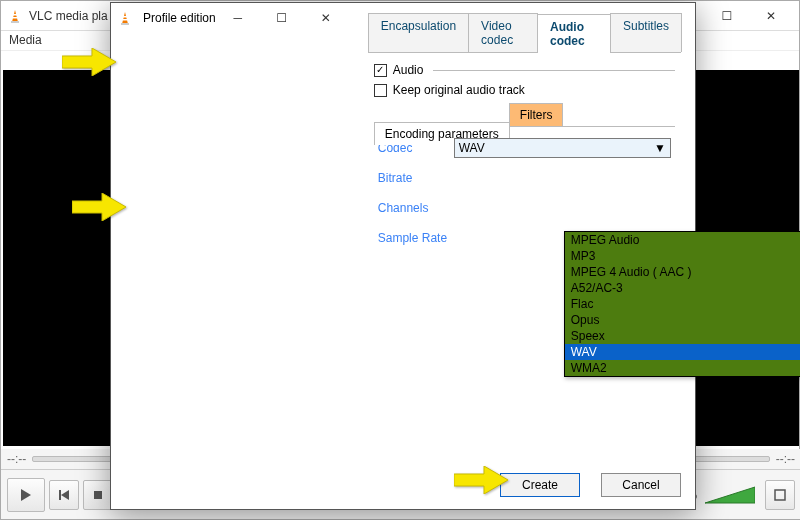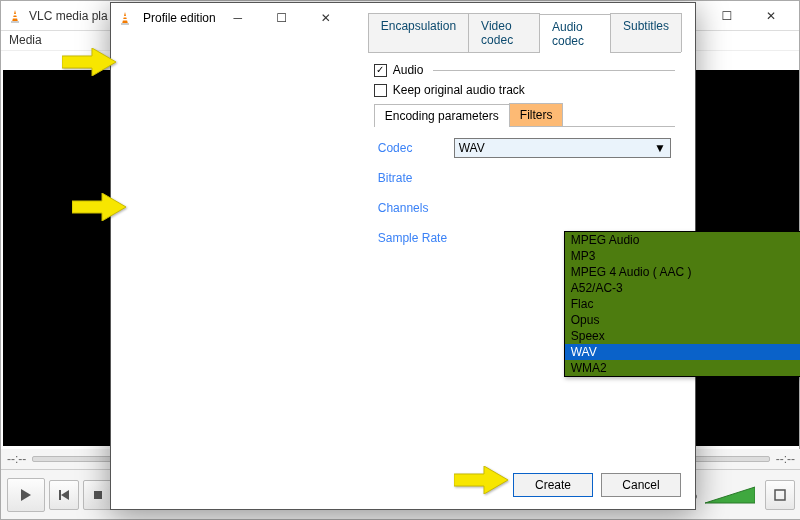--- a/index.html
+++ b/index.html
@@ -28,42 +28,42 @@
   .dialog { position: absolute; left: 110px; top: 2px; width: 586px; height: 508px; background: #fff; border: 1px solid #555; box-shadow: 0 6px 30px rgba(0,0,0,.4); display: flex; flex-direction: row; }
   .dlg-titlebar { height: 30px; display: flex; align-items: center; padding: 0 6px; }
   .dlg-title { flex: 1; color: #000; font-size: 12px; margin-left: 4px; }
   .dlg-body { flex: 1; padding: 4px 14px 0 14px; position: relative; }
   .row { display: flex; align-items: center; margin-bottom: 8px; }
   .label-col { width: 78px; color: #000; }
   .input-text { flex: 1; height: 22px; border: 1px solid #777; padding: 0 4px; background: #fff; }
 
   .tabs { display: flex; border-bottom: 1px solid #bbb; margin-top: 6px; }
   .tab { padding: 5px 12px; border: 1px solid #bbb; border-bottom: none; background: #f3f3f3; margin-right: -1px; color: #0c4a6e; cursor: default; }
-  .tab.active { background: #fff; position: relative; top: 1px; }
+  .tab.active { background: #fff; position: relative; top: 1px; font-weight: bold; }
 
   .tab-pane { padding: 10px 6px 6px 6px; }
   .chk-line { display: flex; align-items: center; margin-bottom: 6px; }
   .chk { width: 13px; height: 13px; border: 1px solid #333; margin-right: 6px; display: flex; align-items: center; justify-content: center; font-size: 10px; line-height: 1; }
   .audio-hr { flex: 1; height: 1px; background: #bbb; margin-left: 10px; }
 
   .sub-tabs { display: flex; border-bottom: 1px solid #bbb; margin-top: 6px; }
   .sub-tab { padding: 4px 10px; border: 1px solid #bbb; border-bottom: none; background: #fdba74; margin-right: -1px; font-size: 12px; }
-  .sub-tab.active { background: #fff; position: relative; top: 1px; }
+  .sub-tab.active { background: #fff; position: relative; top: 19px; }
 
   .enc-pane { padding: 8px 4px; }
   .field-row { display: flex; align-items: center; height: 26px; margin-bottom: 4px; }
   .field-label { width: 76px; color: #3b82f6; }
   .combo { flex: 1; height: 20px; border: 1px solid #7a7a7a; background: #eaf3fb; display: flex; align-items: center; padding: 0 4px; position: relative; }
   .combo-arrow { position: absolute; right: 2px; top: 1px; width: 16px; height: 16px; display: flex; align-items: center; justify-content: center; color: #000; }
 
   .dropdown { position: absolute; left: 210px; top: 228px; width: 462px; border: 1px solid #000; background: #4d7c0f; box-shadow: 1px 2px 4px rgba(0,0,0,.25); z-index: 5; }
   .dd-item { padding: 1px 6px; font-size: 12px; color: #000; cursor: default; }
   .dd-item.sel { background: #0a62c9; color: #fff; }
 
-  .dlg-buttons { position: absolute; right: 14px; bottom: 12px; display: flex; gap: 8px; margin-top: 32px; }
+  .dlg-buttons { position: absolute; right: 14px; bottom: 12px; display: flex; gap: 21px; margin-top: 32px; }
   .btn { width: 80px; height: 24px; border: 1px solid #8a8a8a; background: #f2f2f2; color: #000; display: flex; align-items: center; justify-content: center; }
   .btn.primary { border: 1.5px solid #0a62c9; }
 
   
   .arrow { position: absolute; width: 54px; height: 28px; z-index: 20; }
   .arrow svg { width: 54px; height: 28px; filter: drop-shadow(1px 1px 1px rgba(0,0,0,.3)); }
 </style>
 </head>
 <body>
 

